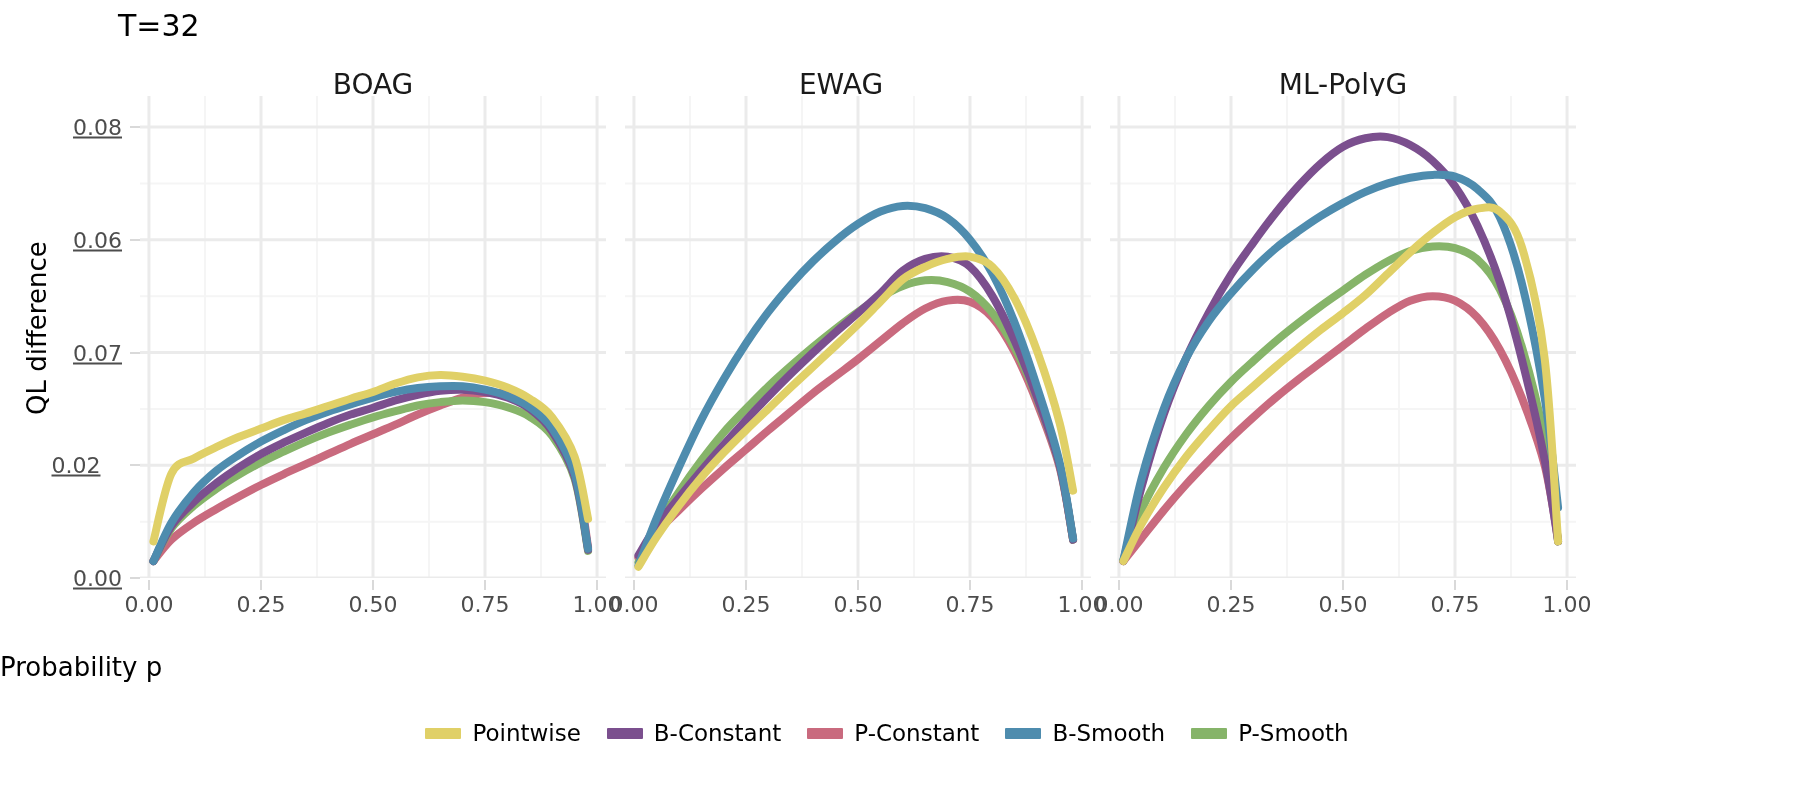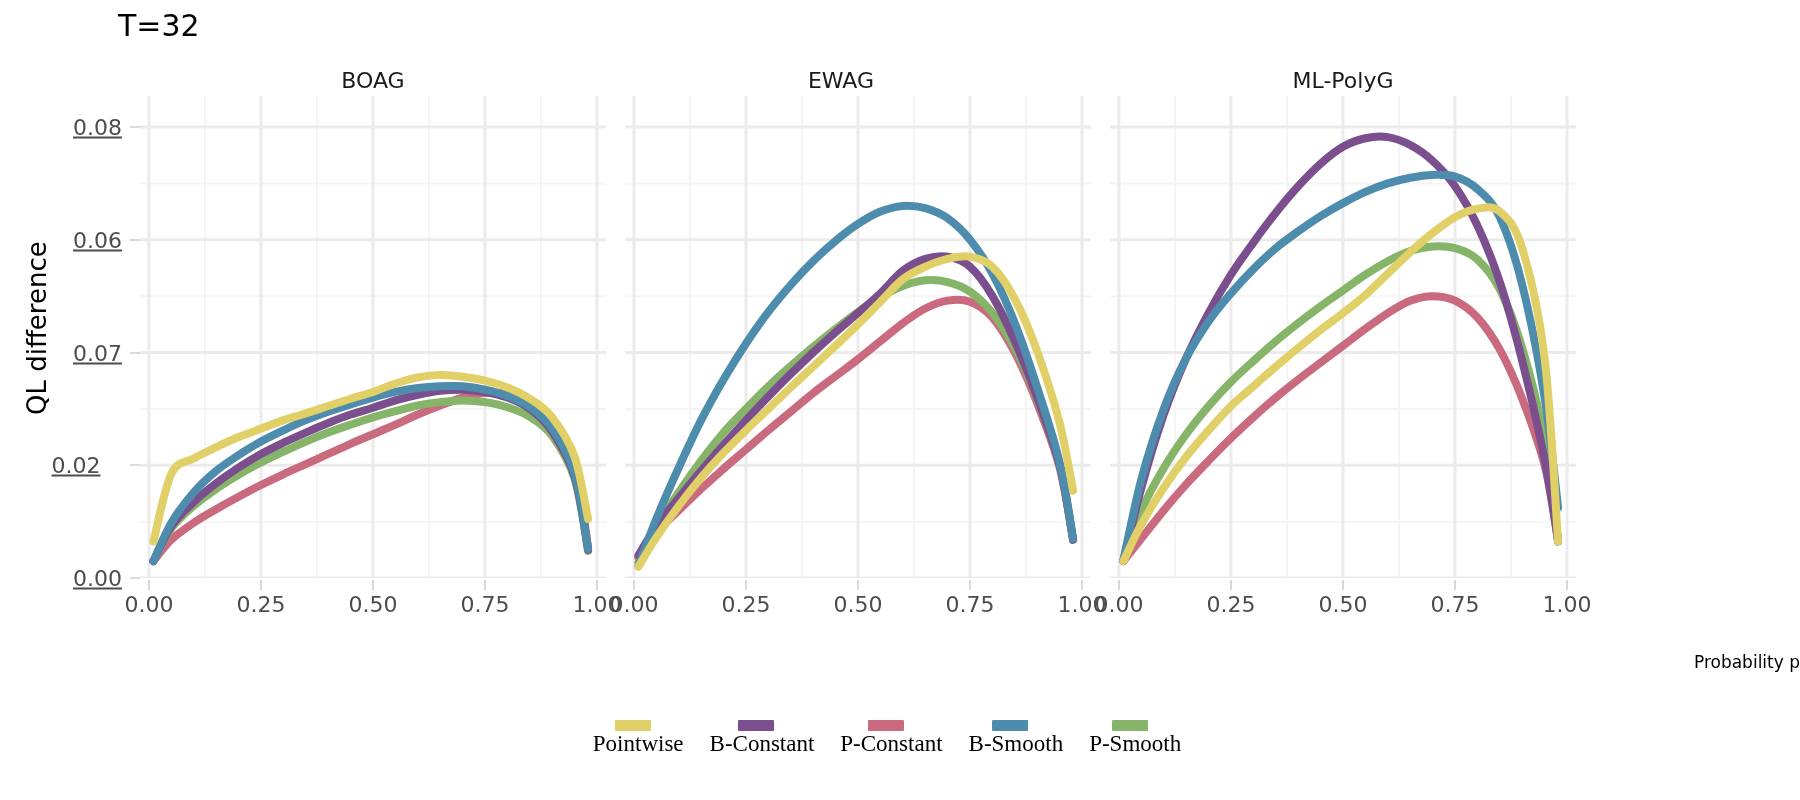--- a/index.html
+++ b/index.html
@@ -38,22 +38,22 @@
     transform-origin: 0 0;
     transform: rotate(-90deg);
     left: 22px;
     top: 415px;
   }
   .xlab {
     position: absolute;
     left: 0;
     top: 652px;
     width: 1800px;
-    text-align: right;
-    font-size: 17px;
+    text-align: left;
+    font-size: 26px;
     color: #000000;
   }
   
   .ytick {
     position: absolute;
     right: 0;
     width: 92px;
     text-align: right;
     font-size: 22px;
     color: #4d4d4d;
@@ -64,21 +64,21 @@
   #ylabels {
     position: absolute;
     left: 30px;
     top: 0;
     width: 92px;
     height: 800px;
   }
   
   .strip {
     position: absolute;
-    font-size: 22px;
+    font-size: 28px;
     color: #1a1a1a;
     text-align: center;
     top: 68px;
     white-space: nowrap;
   }
   .panel {
     position: absolute;
     top: 96px;
     height: 482px;
     background: #ffffff;
@@ -109,24 +109,22 @@
     top: 720px;
     width: 1800px;
     display: flex;
     flex-direction: row;
     justify-content: center;
     align-items: center;
     gap: 0px;
   }
   .legend-entry {
     display: flex;
-    flex-direction: column;
     align-items: center;
     margin-right: 26px;
-    font-family: Liberation Serif, serif;
   }
   .legend-key {
     width: 36px;
     height: 11px;
     border-radius: 1px;
     margin-right: 11px;
   }
   .legend-label {
     font-size: 23px;
     color: #000000;

